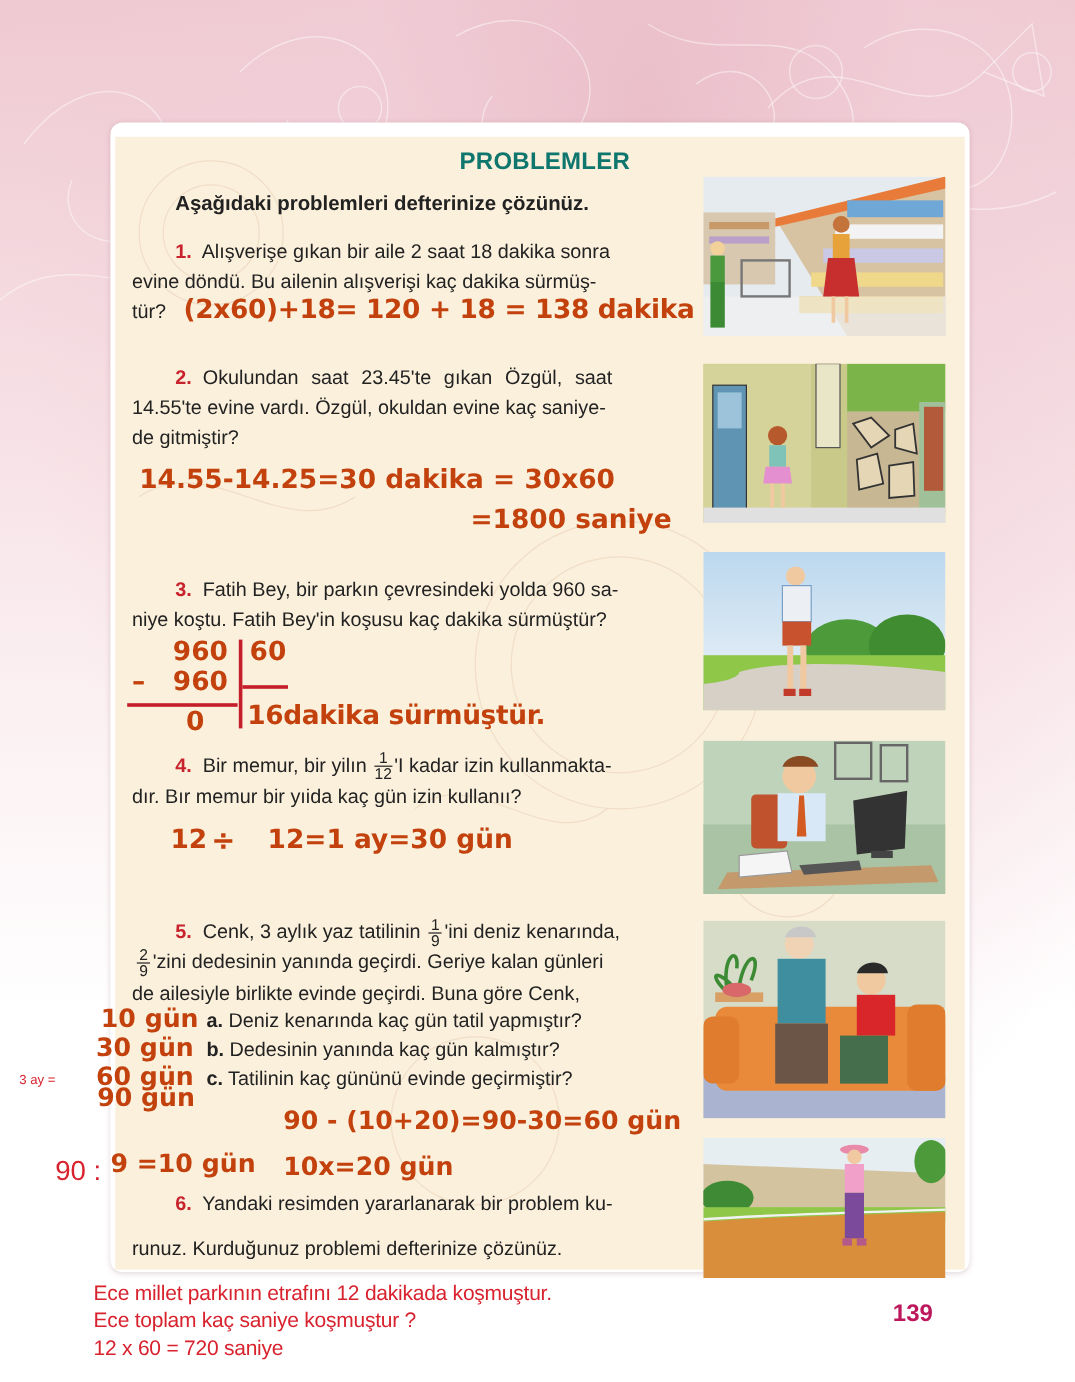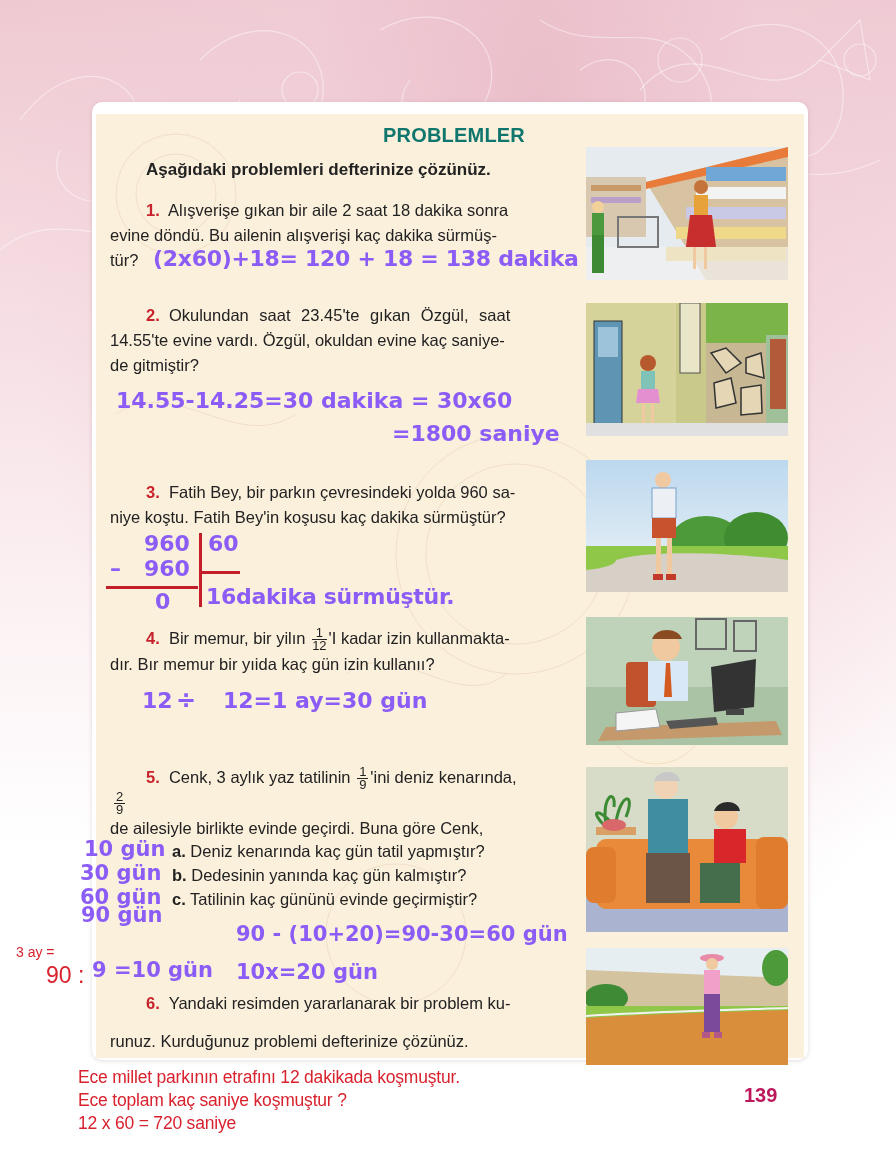--- a/index.html
+++ b/index.html
@@ -24,21 +24,21 @@
   }
   .card-inner {
     position: absolute; left: 96px; top: 114px; width: 708px; height: 944px;
     background: #fbf0dc;
   }
   .abs { position: absolute; white-space: nowrap; }
   .title { left: 383px; top: 124px; font-size: 20px; font-weight: bold; color: #0f766e; letter-spacing: 0.2px; }
   .instr { left: 146px; top: 160px; font-size: 17px; font-weight: bold; color: #222; }
   .ptext { font-size: 16.5px; color: #222; line-height: 25px; }
   .num { color: #c8232c; font-weight: bold; }
-  .ans { color: #8b5cf6; font-weight: bold; font-family: "DejaVu Sans", sans-serif; }
+  .ans { color: #c2410c; font-weight: bold; font-family: "DejaVu Sans", sans-serif; }
   .hand { color: #d8222e; font-family: "Liberation Sans", sans-serif; }
   .frac { display: inline-block; vertical-align: middle; text-align: center; font-size: 13px; line-height: 12px; margin: 0 2px; }
   .frac .n { display: block; border-bottom: 1px solid #222; padding: 0 2px; }
   .frac .d { display: block; }
   .pic { position: absolute; left: 586px; width: 202px; overflow: hidden; }
   .page-num { left: 744px; top: 1084px; font-size: 20px; font-weight: bold; color: #be185d; }
 </style>
 </head>
 <body>
 
@@ -211,41 +211,41 @@
     <polygon points="80,104 130,100 132,108 84,112" fill="#555"></polygon>
   </svg>
 </div>
 
 <div class="abs ptext" style="left:146px; top:765px;">
   <span class="num">5.</span>&nbsp;
   <span>Cenk, 3 aylık yaz tatilinin</span>
   <span class="frac"><span class="n">1</span><span class="d">9</span></span><span>'ini deniz kenarında,</span>
 </div>
 <div class="abs ptext" style="left:112px; top:790px;">
-  <span class="frac"><span class="n">2</span><span class="d">9</span></span>
+  <span class="frac"><span class="n">2</span><span class="d">9</span></span><span>'zini dedesinin yanında geçirdi. Geriye kalan günleri</span>
 </div>
 <div class="abs ptext" style="left:110px; top:816px;">de ailesiyle birlikte evinde geçirdi. Buna göre Cenk,</div>
 
 <div class="abs ans" style="left:84px; top:837px; font-size:21px;">10 gün</div>
 <div class="abs ptext" style="left:172px; top:839px;">
   <b>a.</b>
   <span>Deniz kenarında kaç gün tatil yapmıştır?</span>
 </div>
 <div class="abs ans" style="left:80px; top:861px; font-size:21px;">30 gün</div>
 <div class="abs ptext" style="left:172px; top:863px;">
   <b>b.</b>
   <span>Dedesinin yanında kaç gün kalmıştır?</span>
 </div>
 <div class="abs ans" style="left:80px; top:885px; font-size:21px;">60 gün</div>
 <div class="abs ptext" style="left:172px; top:887px;">
   <b>c.</b>
   <span>Tatilinin kaç gününü evinde geçirmiştir?</span>
 </div>
 
-<div class="abs hand" style="left:16px; top:944px; font-size:14px;">3 ay =</div>
+<div class="abs hand" style="left:16px; top:894px; font-size:11px;">3 ay =</div>
 <div class="abs ans" style="left:81px; top:903px; font-size:21px;">90 gün</div>
 <div class="abs ans" style="left:236px; top:922px; font-size:21px;">90 - (10+20)=90-30=60 gün</div>
 <div class="abs hand" style="left:46px; top:962px; font-size:23px;">90 :</div>
 <div class="abs ans" style="left:92px; top:958px; font-size:21px;">9 =10 gün</div>
 <div class="abs ans" style="left:236px; top:960px; font-size:21px;">10x=20 gün</div>
 
 <div class="pic" style="top:767px; height:165px;">
   <svg width="202" height="165" viewBox="0 0 202 165">
     <rect width="202" height="165" fill="#d6dcc8"></rect>
     <rect x="0" y="130" width="202" height="35" fill="#aab4d0"></rect>

